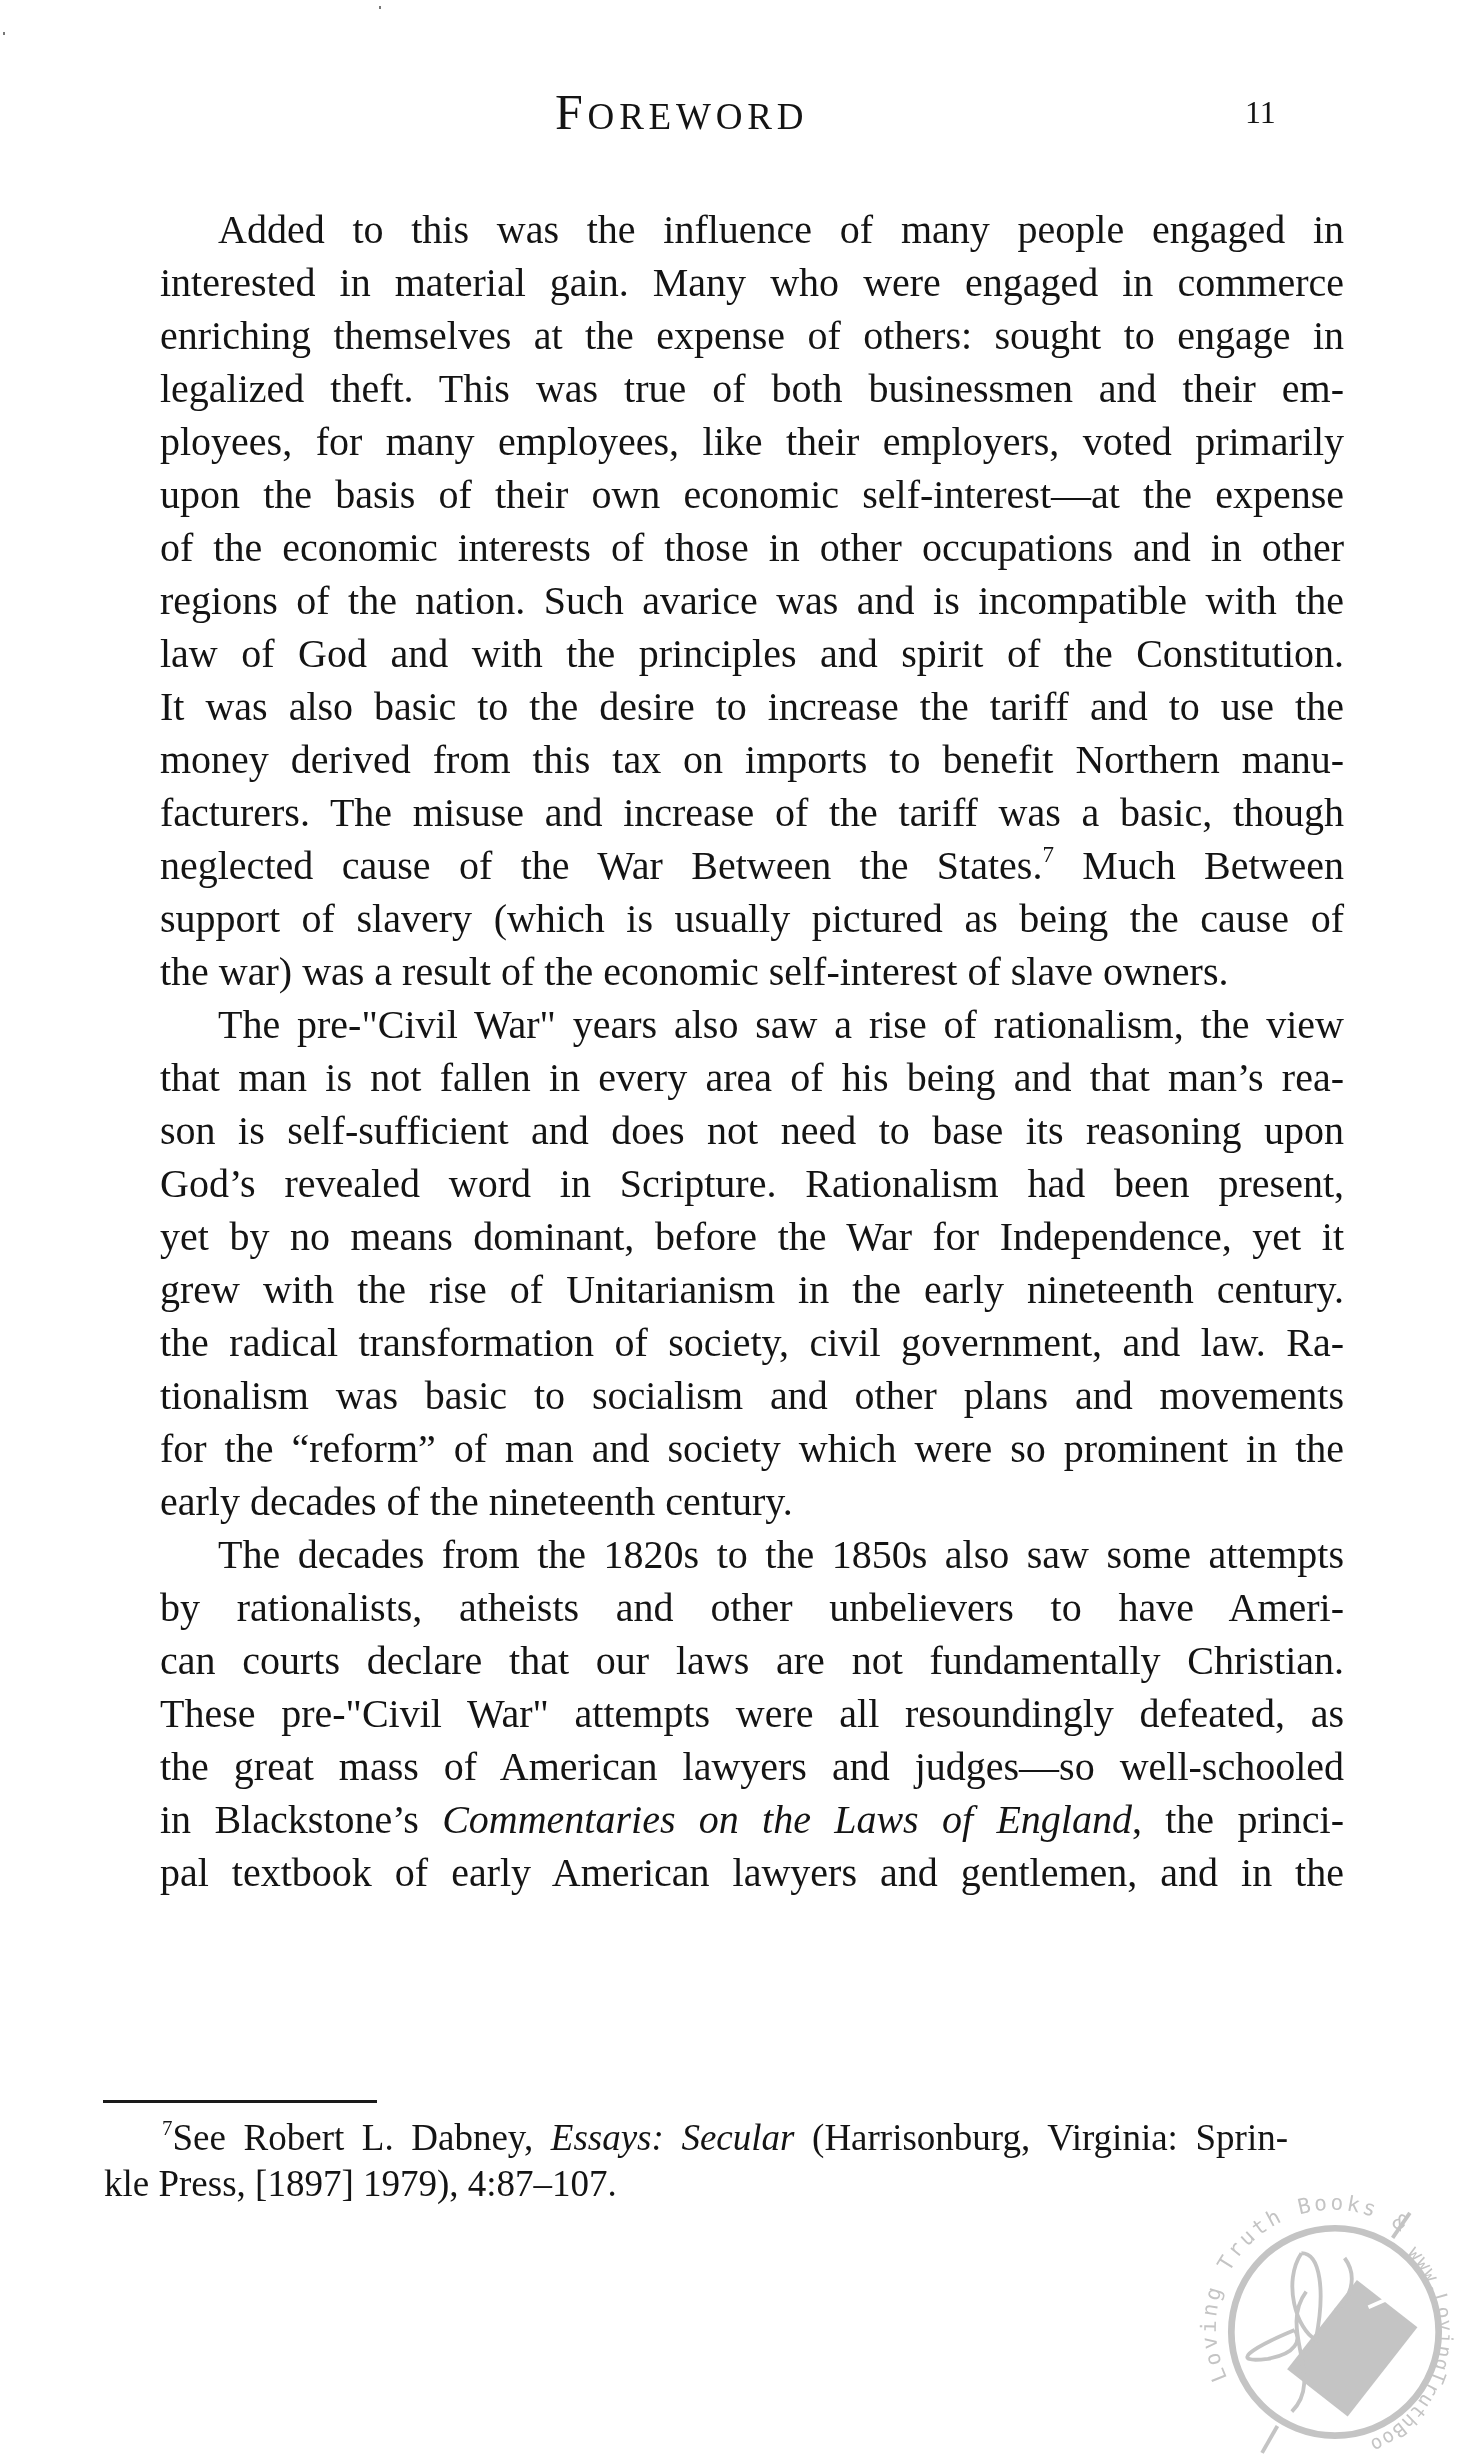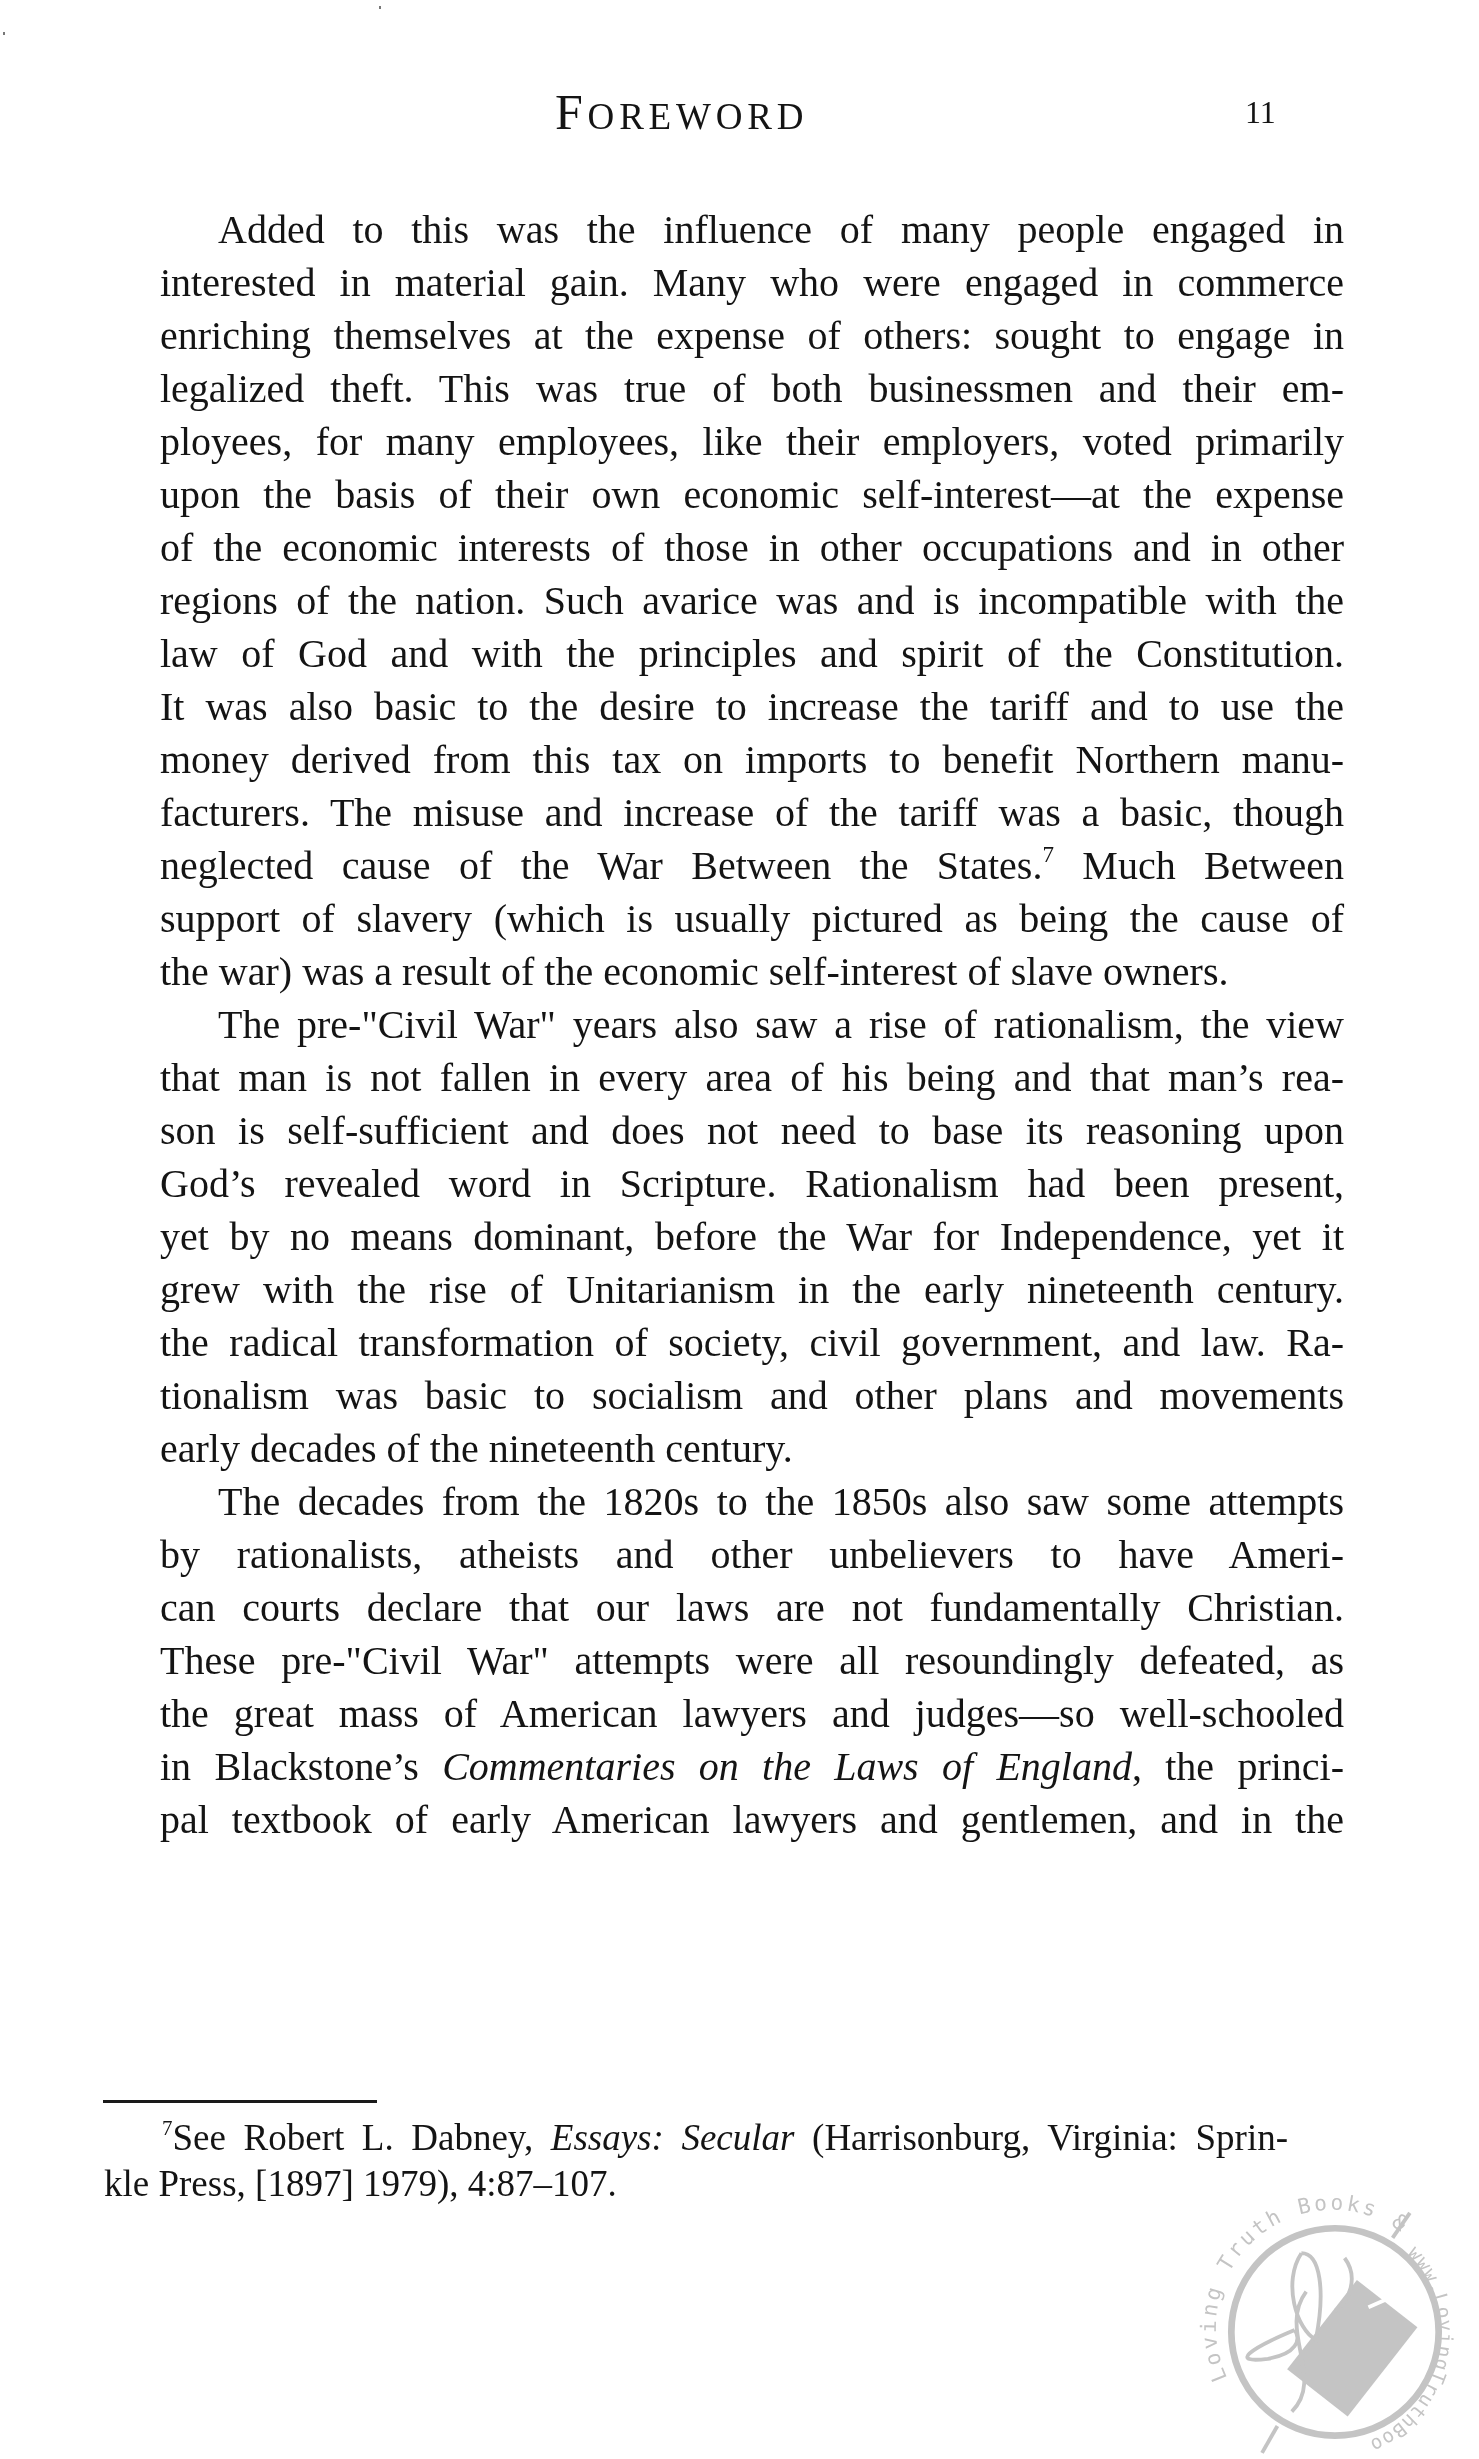--- a/index.html
+++ b/index.html
@@ -55,20 +55,21 @@
     <span class="line"><span>support of slavery (which is usually pictured as being the cause of</span></span>
     <span class="line last"><span>the war) was a result of the economic self-interest of slave owners.</span></span>
     <span class="line indent"><span>The pre-"Civil War" years also saw a rise of rationalism, the view</span></span>
     <span class="line"><span>that man is not fallen in every area of his being and that man’s rea-</span></span>
     <span class="line"><span>son is self-sufficient and does not need to base its reasoning upon</span></span>
     <span class="line"><span>God’s revealed word in Scripture. Rationalism had been present,</span></span>
     <span class="line"><span>yet by no means dominant, before the War for Independence, yet it</span></span>
     <span class="line"><span>grew with the rise of Unitarianism in the early nineteenth century.</span></span>
     <span class="line"><span>the radical transformation of society, civil government, and law. Ra-</span></span>
     <span class="line"><span>tionalism was basic to socialism and other plans and movements</span></span>
+    <span class="line"><span>for the “reform” of man and society which were so prominent in the</span></span>
     <span class="line last"><span>early decades of the nineteenth century.</span></span>
     <span class="line indent"><span>The decades from the 1820s to the 1850s also saw some attempts</span></span>
     <span class="line"><span>by rationalists, atheists and other unbelievers to have Ameri-</span></span>
     <span class="line"><span>can courts declare that our laws are not fundamentally Christian.</span></span>
     <span class="line"><span>These pre-"Civil War" attempts were all resoundingly defeated, as</span></span>
     <span class="line"><span>the great mass of American lawyers and judges—so well-schooled</span></span>
     <span class="line"><span>in Blackstone’s </span><i>Commentaries on the Laws of England</i><span>, the princi-</span></span>
     <span class="line"><span>pal textbook of early American lawyers and gentlemen, and in the</span></span>
   </main>
 

